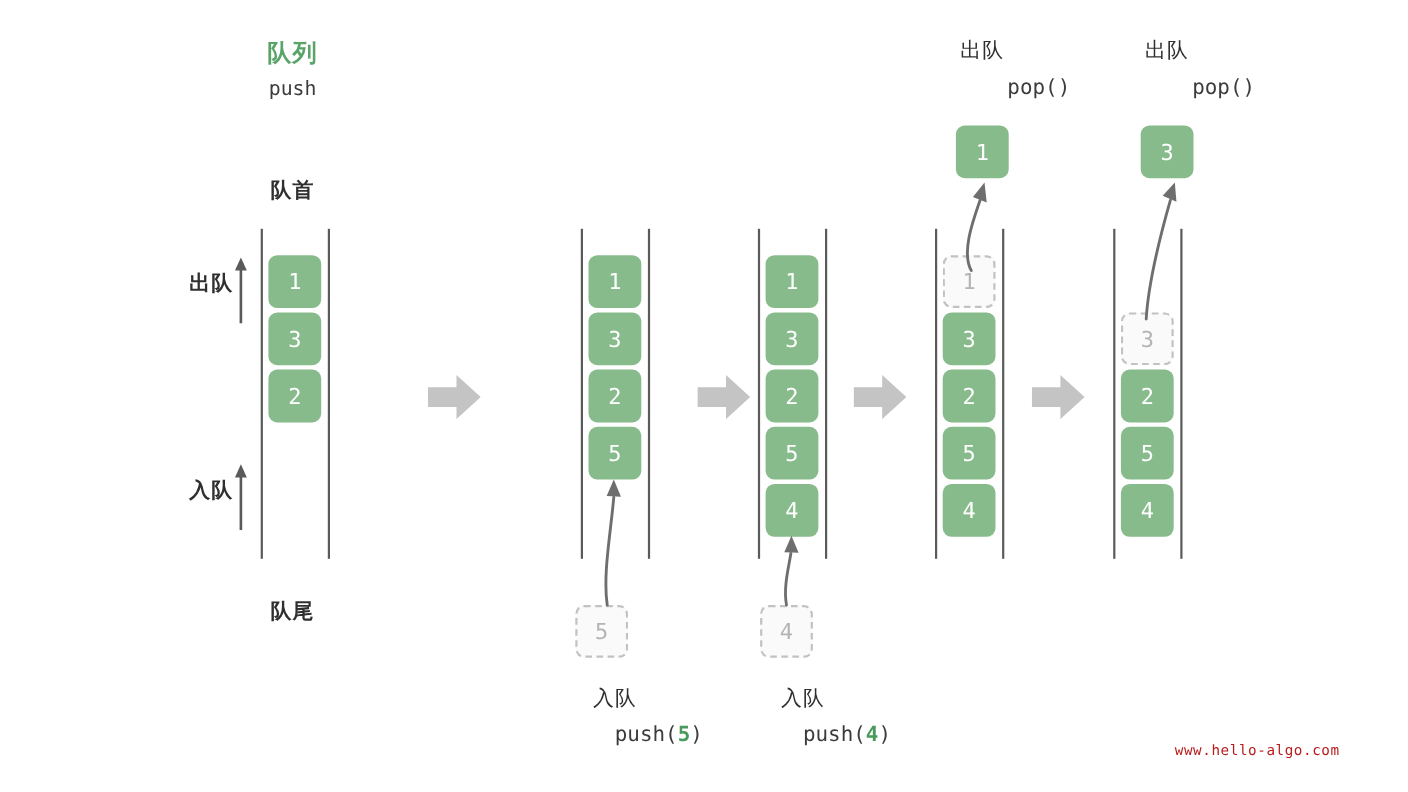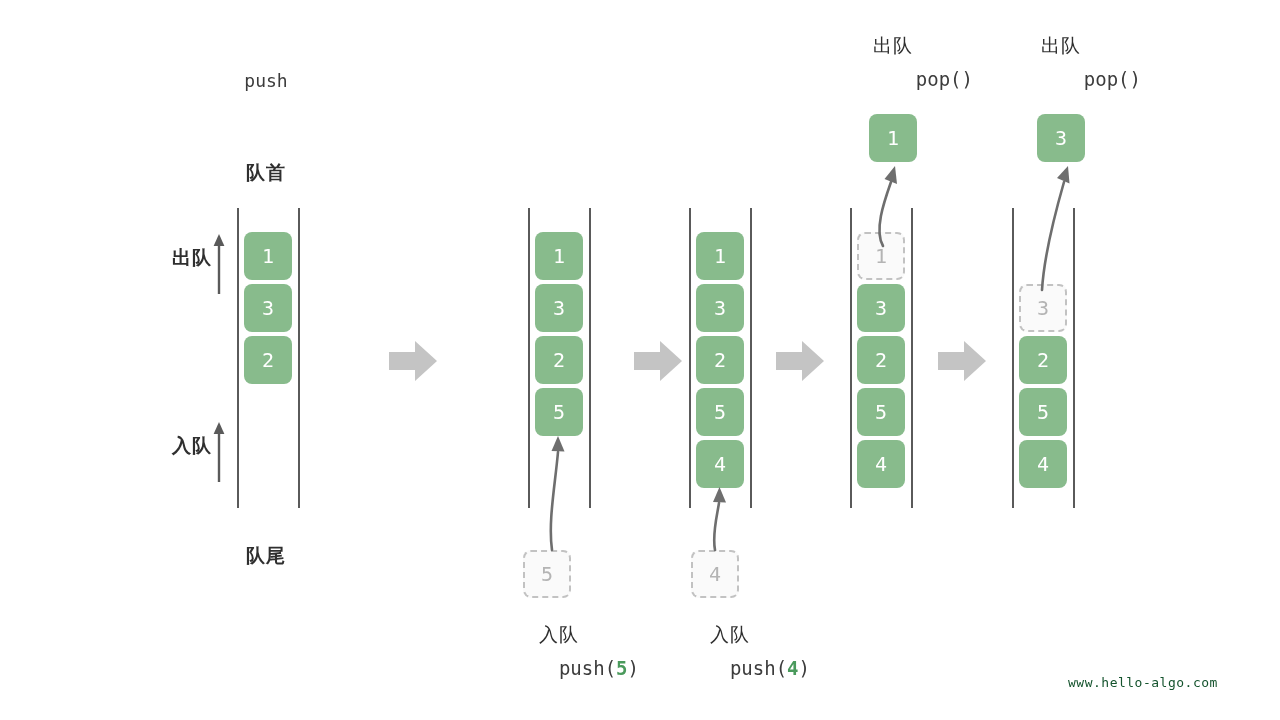--- a/index.html
+++ b/index.html
@@ -63,21 +63,21 @@
     font-size: 19px;
     color: #3c3c3c;
     text-align: right;
     white-space: pre;
   }
   .op-code .arg { color: #4a9a5c; font-weight: bold; }
 
   .watermark {
     font-family: "DejaVu Sans Mono", "Liberation Mono", monospace;
     font-size: 13px;
-    color: #14532d;
+    color: #b91c1c;
     letter-spacing: 0.5px;
   }
 
   
   .rail {
     position: absolute;
     width: 2px;
     background: #5a5a5a;
   }
 
@@ -109,20 +109,21 @@
   .dir-arrow { position: absolute; }
 
   
   .motion { position: absolute; overflow: visible; }
 </style>
 </head>
 <body>
 
 <div id="stage">
 
+  <div class="abs title-cn" style="left:186px; top:33px; width:160px;">队列</div>
   <div class="abs title-en" style="left:186px; top:70px; width:160px;">push</div>
 
   <div class="abs label-bold" style="left:186px; top:543px; width:160px;">队尾</div>
   <div class="abs label-bold" style="left:186px; top:160px; width:160px;">队首</div>
 
   <div class="abs op-cn" style="left:142px; top:245px; width:70px; text-align:right;">出队</div>
   <svg class="dir-arrow" style="left:210px; top:232px;" width="18" height="62">
     <line x1="9" y1="62" x2="9" y2="13" stroke="#5a5a5a" stroke-width="2.4"></line>
     <polygon points="9,2 3.6,14 14.4,14" fill="#5a5a5a"></polygon>
   </svg>

